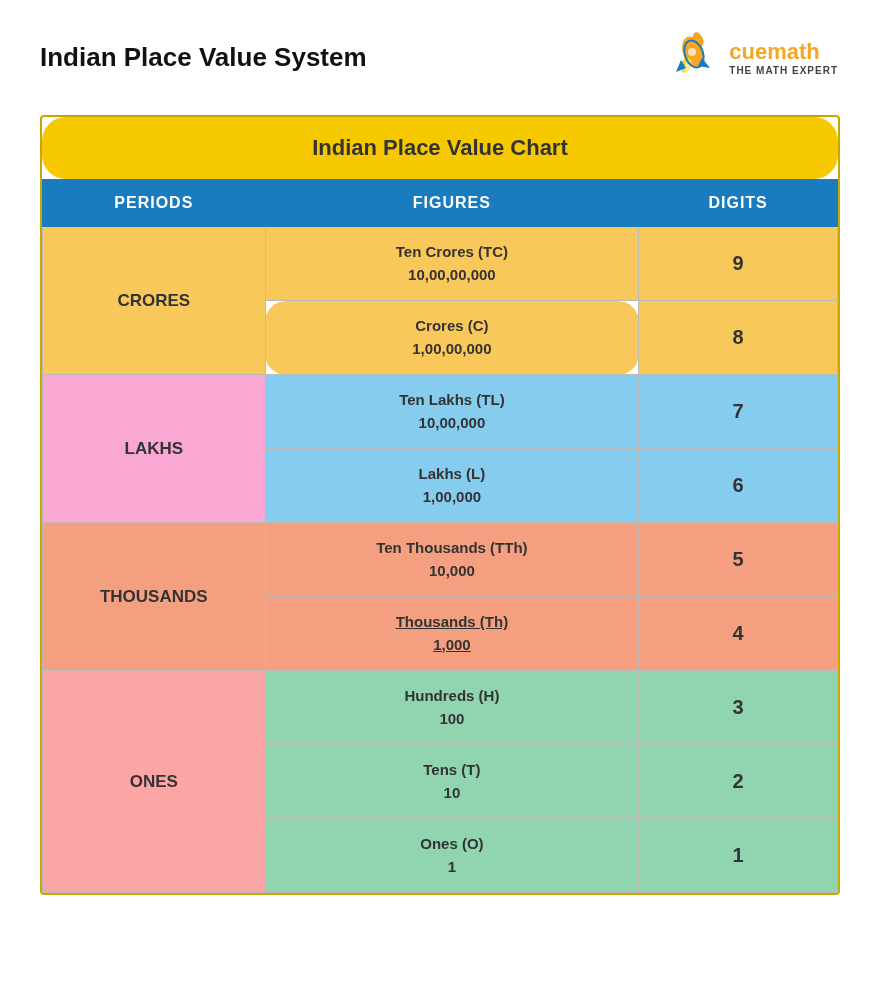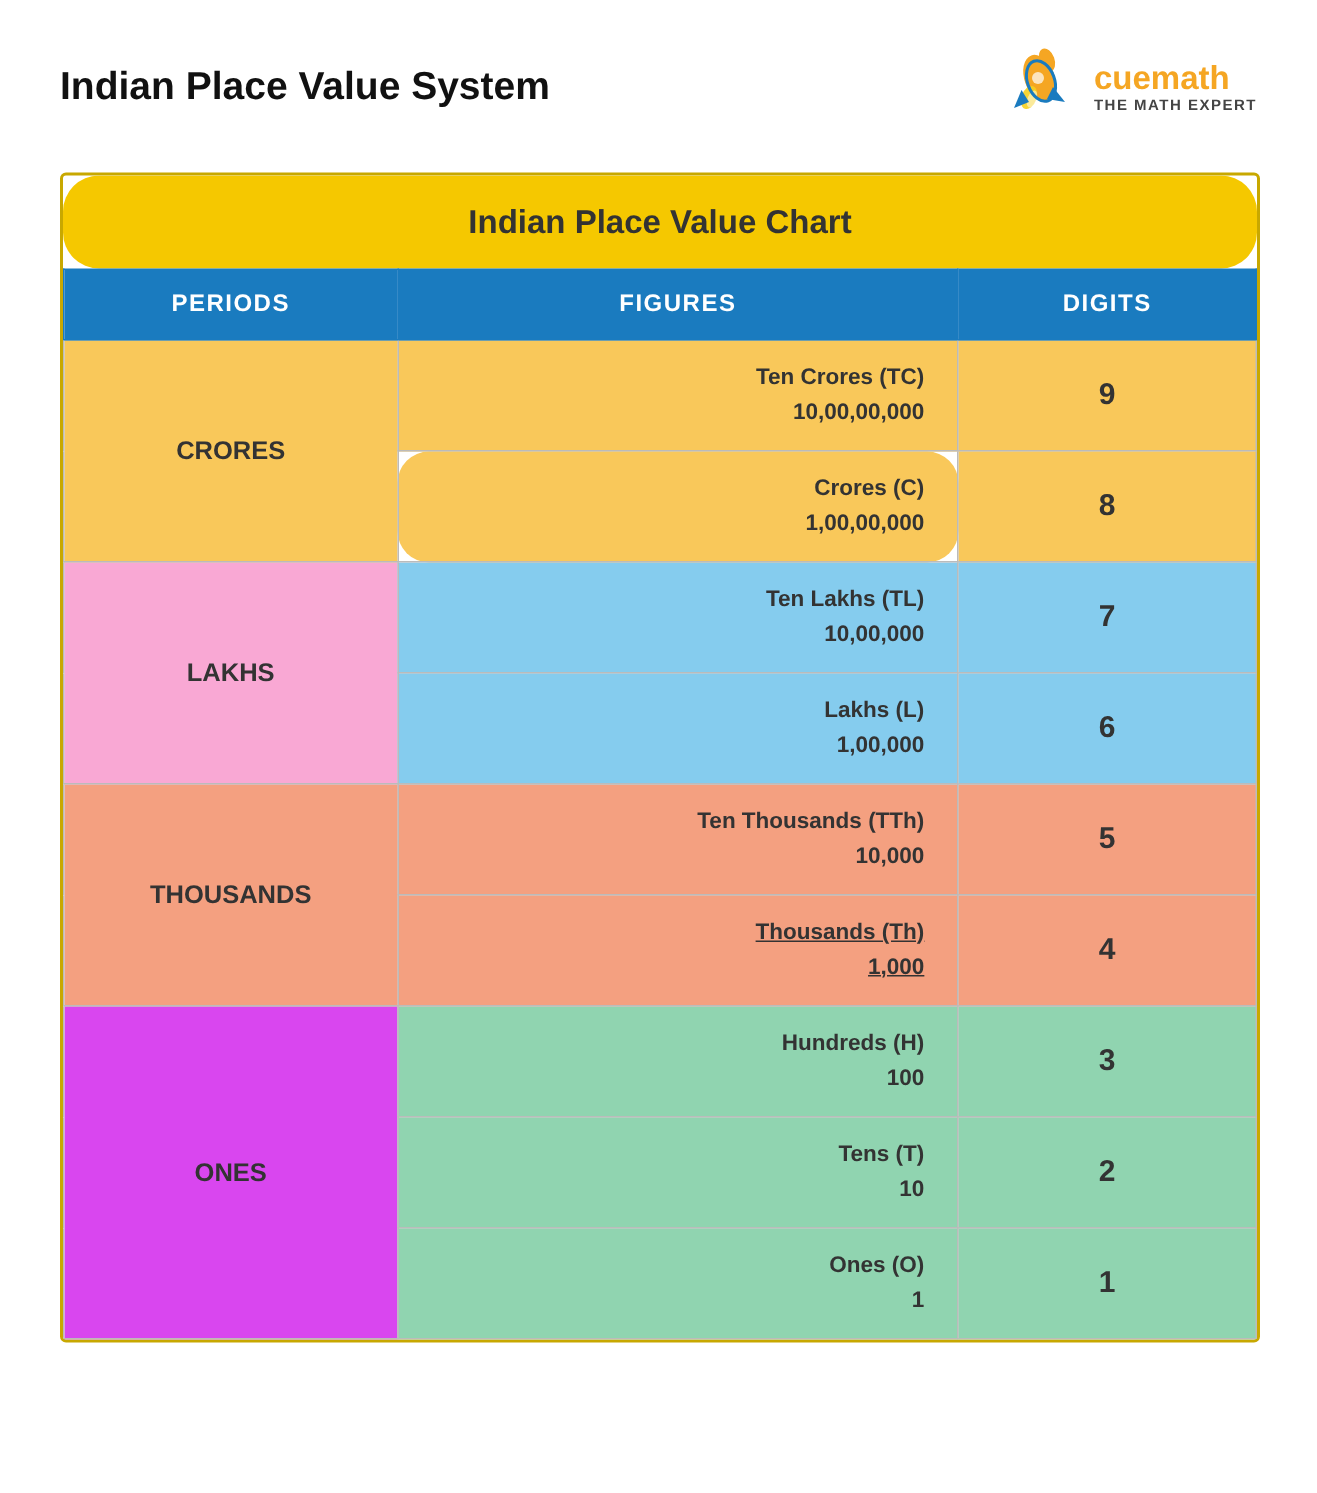--- a/index.html
+++ b/index.html
@@ -101,21 +101,21 @@
     .period-cell {
       text-align: center;
       font-size: 17px;
       font-weight: bold;
       color: #333;
       border: 1px solid #bbb;
       vertical-align: middle;
     }
 
     .figure-cell {
-      text-align: right;
+      text-align: center;
       font-size: 15px;
       font-weight: bold;
       color: #333;
       padding: 14px 22px;
       border: 1px solid #bbb;
       line-height: 1.5;
     }
 
     .digit-cell {
       text-align: center;
@@ -191,21 +191,21 @@
         <tr>
           <td rowspan="2" class="period-cell" style="background-color: rgb(244, 160, 128); border-right: 1px solid rgb(187, 187, 187); padding: 10px;">THOUSANDS</td>
           <td class="figure-cell" style="background-color: rgb(244, 160, 128);"><strong>Ten Thousands (TTh)</strong><br>10,000</td>
           <td class="digit-cell" style="background-color: rgb(244, 160, 128); padding: 14px 10px;">5</td>
         </tr>
         <tr>
           <td class="figure-cell" style="background-color: rgb(244, 160, 128); border-top: 1px solid rgb(187, 187, 187); text-decoration: underline;"><strong>Thousands (Th)</strong><br>1,000</td>
           <td class="digit-cell" style="background-color: rgb(244, 160, 128); padding: 14px 10px; border-top: 1px solid rgb(187, 187, 187);">4</td>
         </tr>
         <tr>
-          <td rowspan="3" class="period-cell" style="background-color: #d946ef; border-right: 1px solid rgb(187, 187, 187); padding: 10px;">ONES</td>
+          <td rowspan="3" class="period-cell" style="background-color: #fca5a5; border-right: 1px solid rgb(187, 187, 187); padding: 10px;">ONES</td>
           <td class="figure-cell" style="background-color: rgb(144, 212, 176);"><strong>Hundreds (H)</strong><br>100</td>
           <td class="digit-cell" style="background-color: rgb(144, 212, 176); padding: 14px 10px;">3</td>
         </tr>
         <tr>
           <td class="figure-cell" style="background-color: rgb(144, 212, 176); border-top: 1px solid rgb(187, 187, 187);"><strong>Tens (T)</strong><br>10</td>
           <td class="digit-cell" style="background-color: rgb(144, 212, 176); padding: 14px 10px; border-top: 1px solid rgb(187, 187, 187);">2</td>
         </tr>
         <tr>
           <td class="figure-cell" style="background-color: rgb(144, 212, 176); border-top: 1px solid rgb(187, 187, 187);"><strong>Ones (O)</strong><br>1</td>
           <td class="digit-cell" style="background-color: rgb(144, 212, 176); padding: 14px 10px; border-top: 1px solid rgb(187, 187, 187);">1</td>

